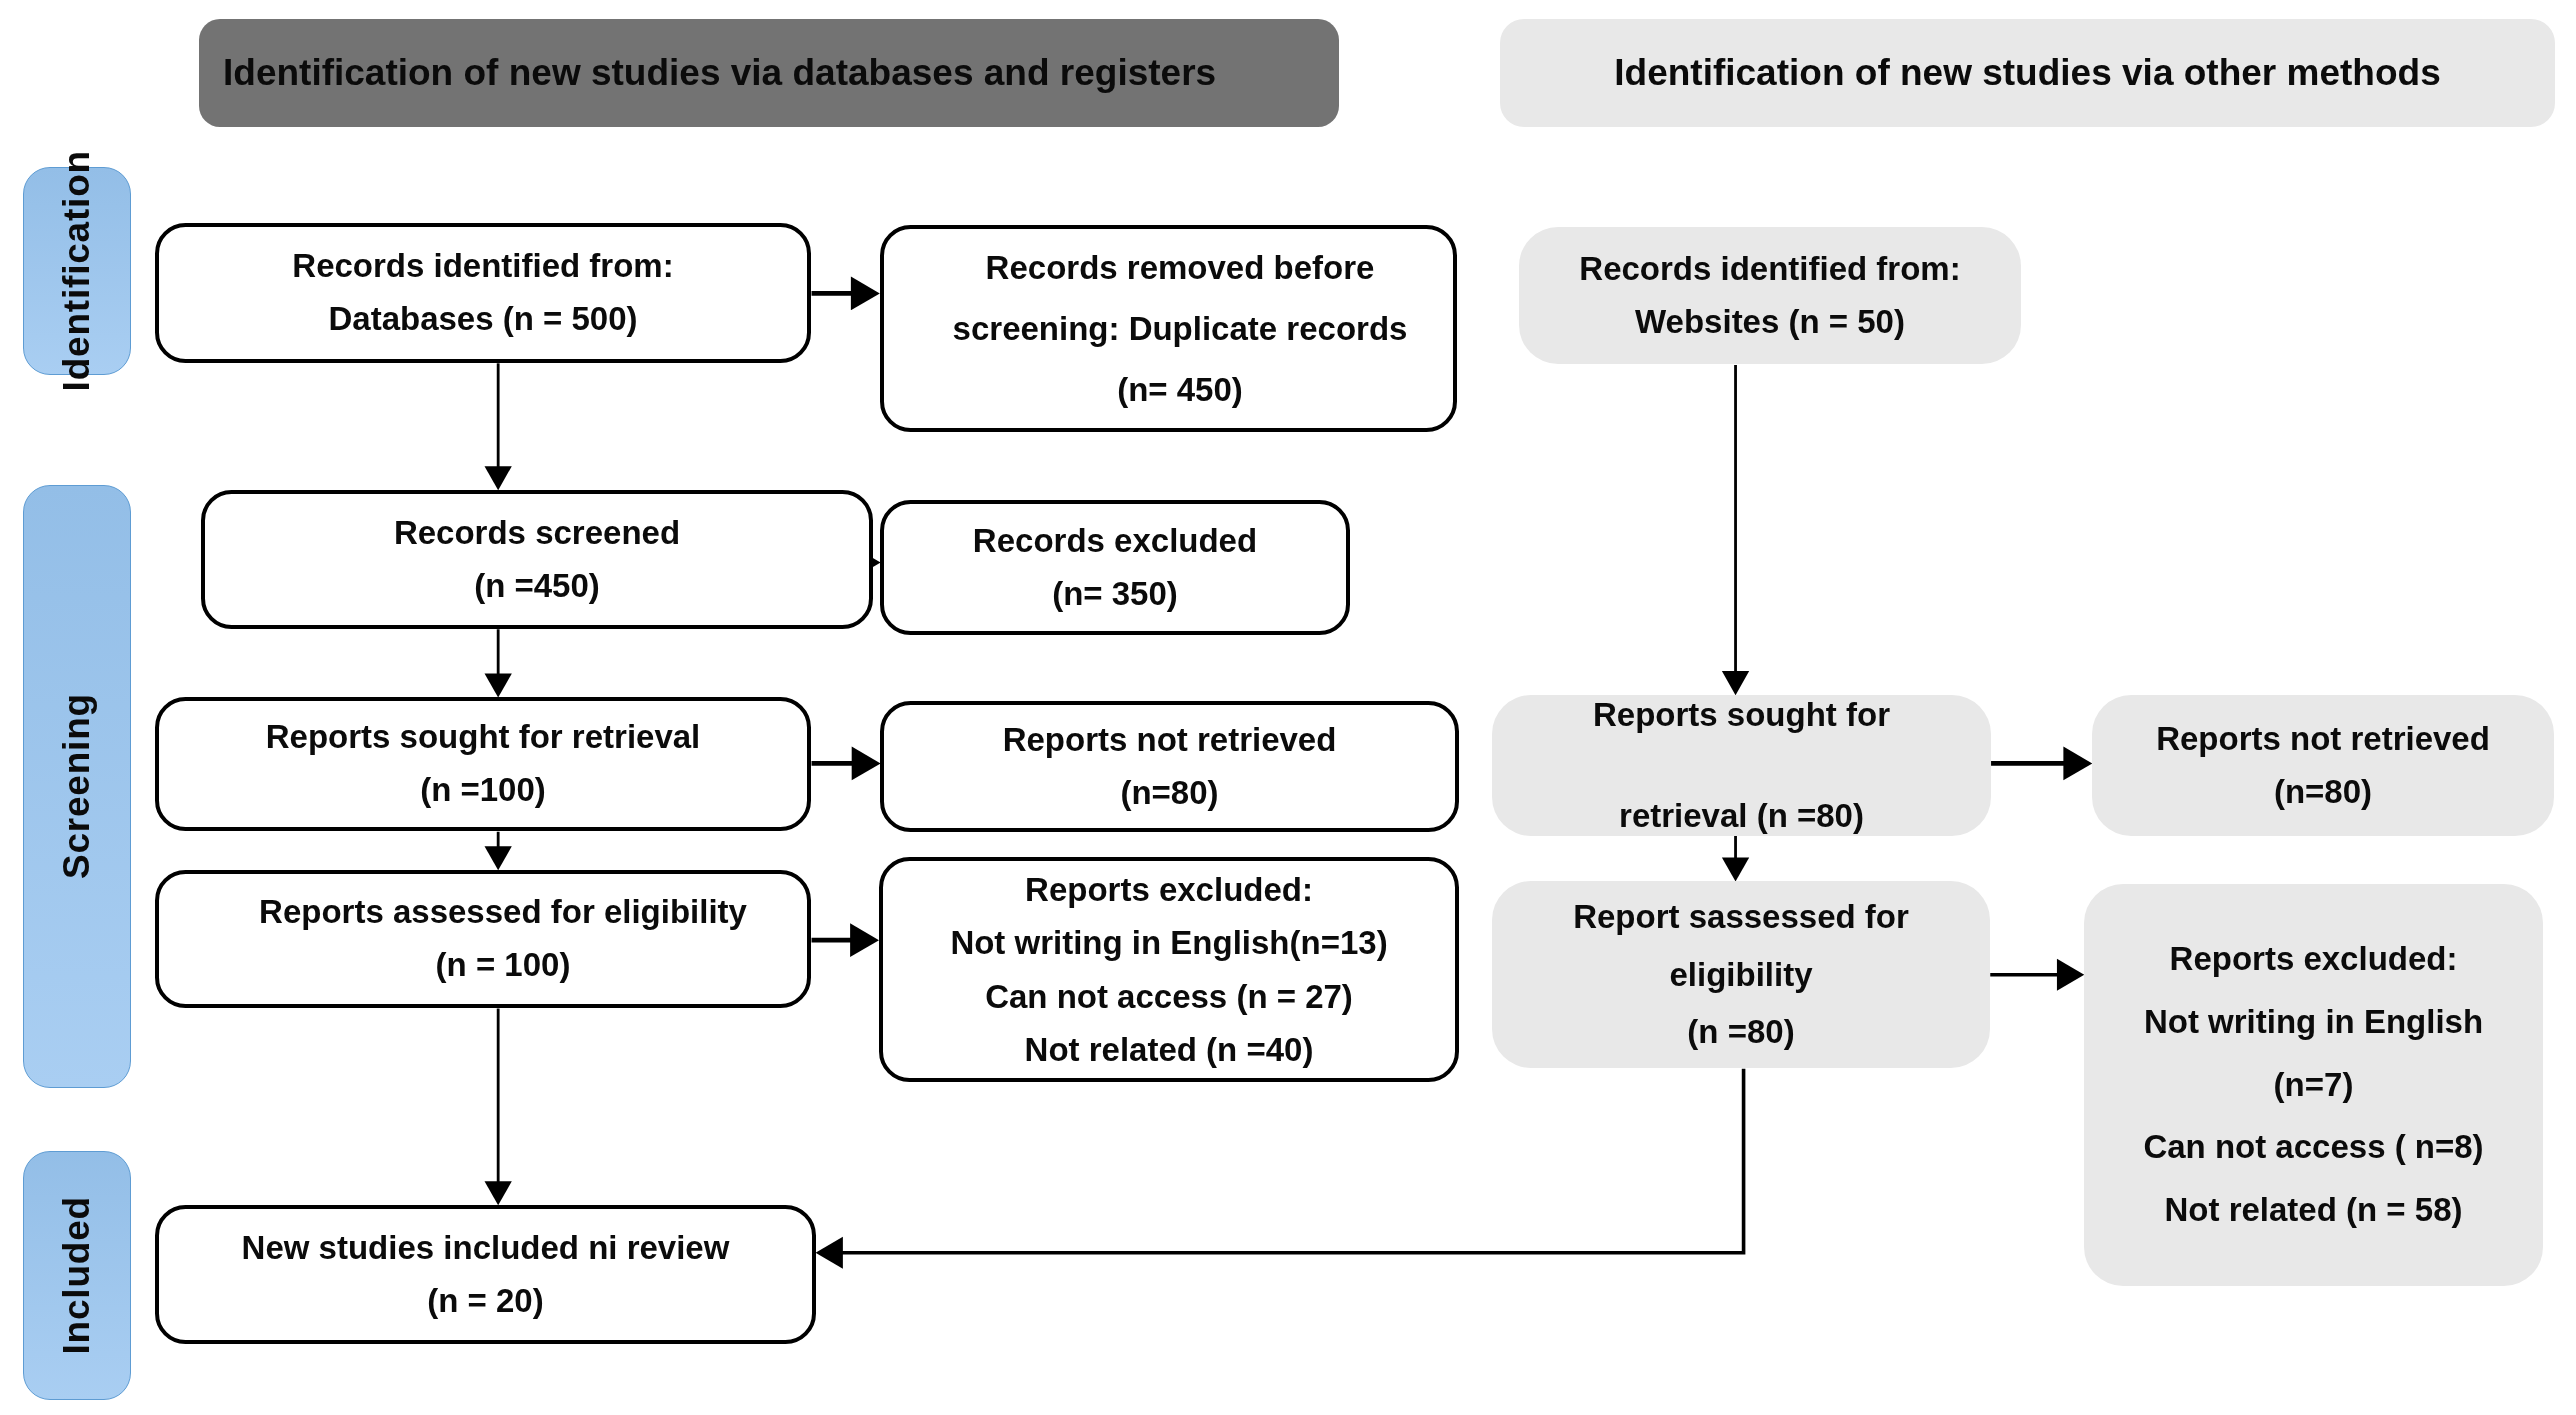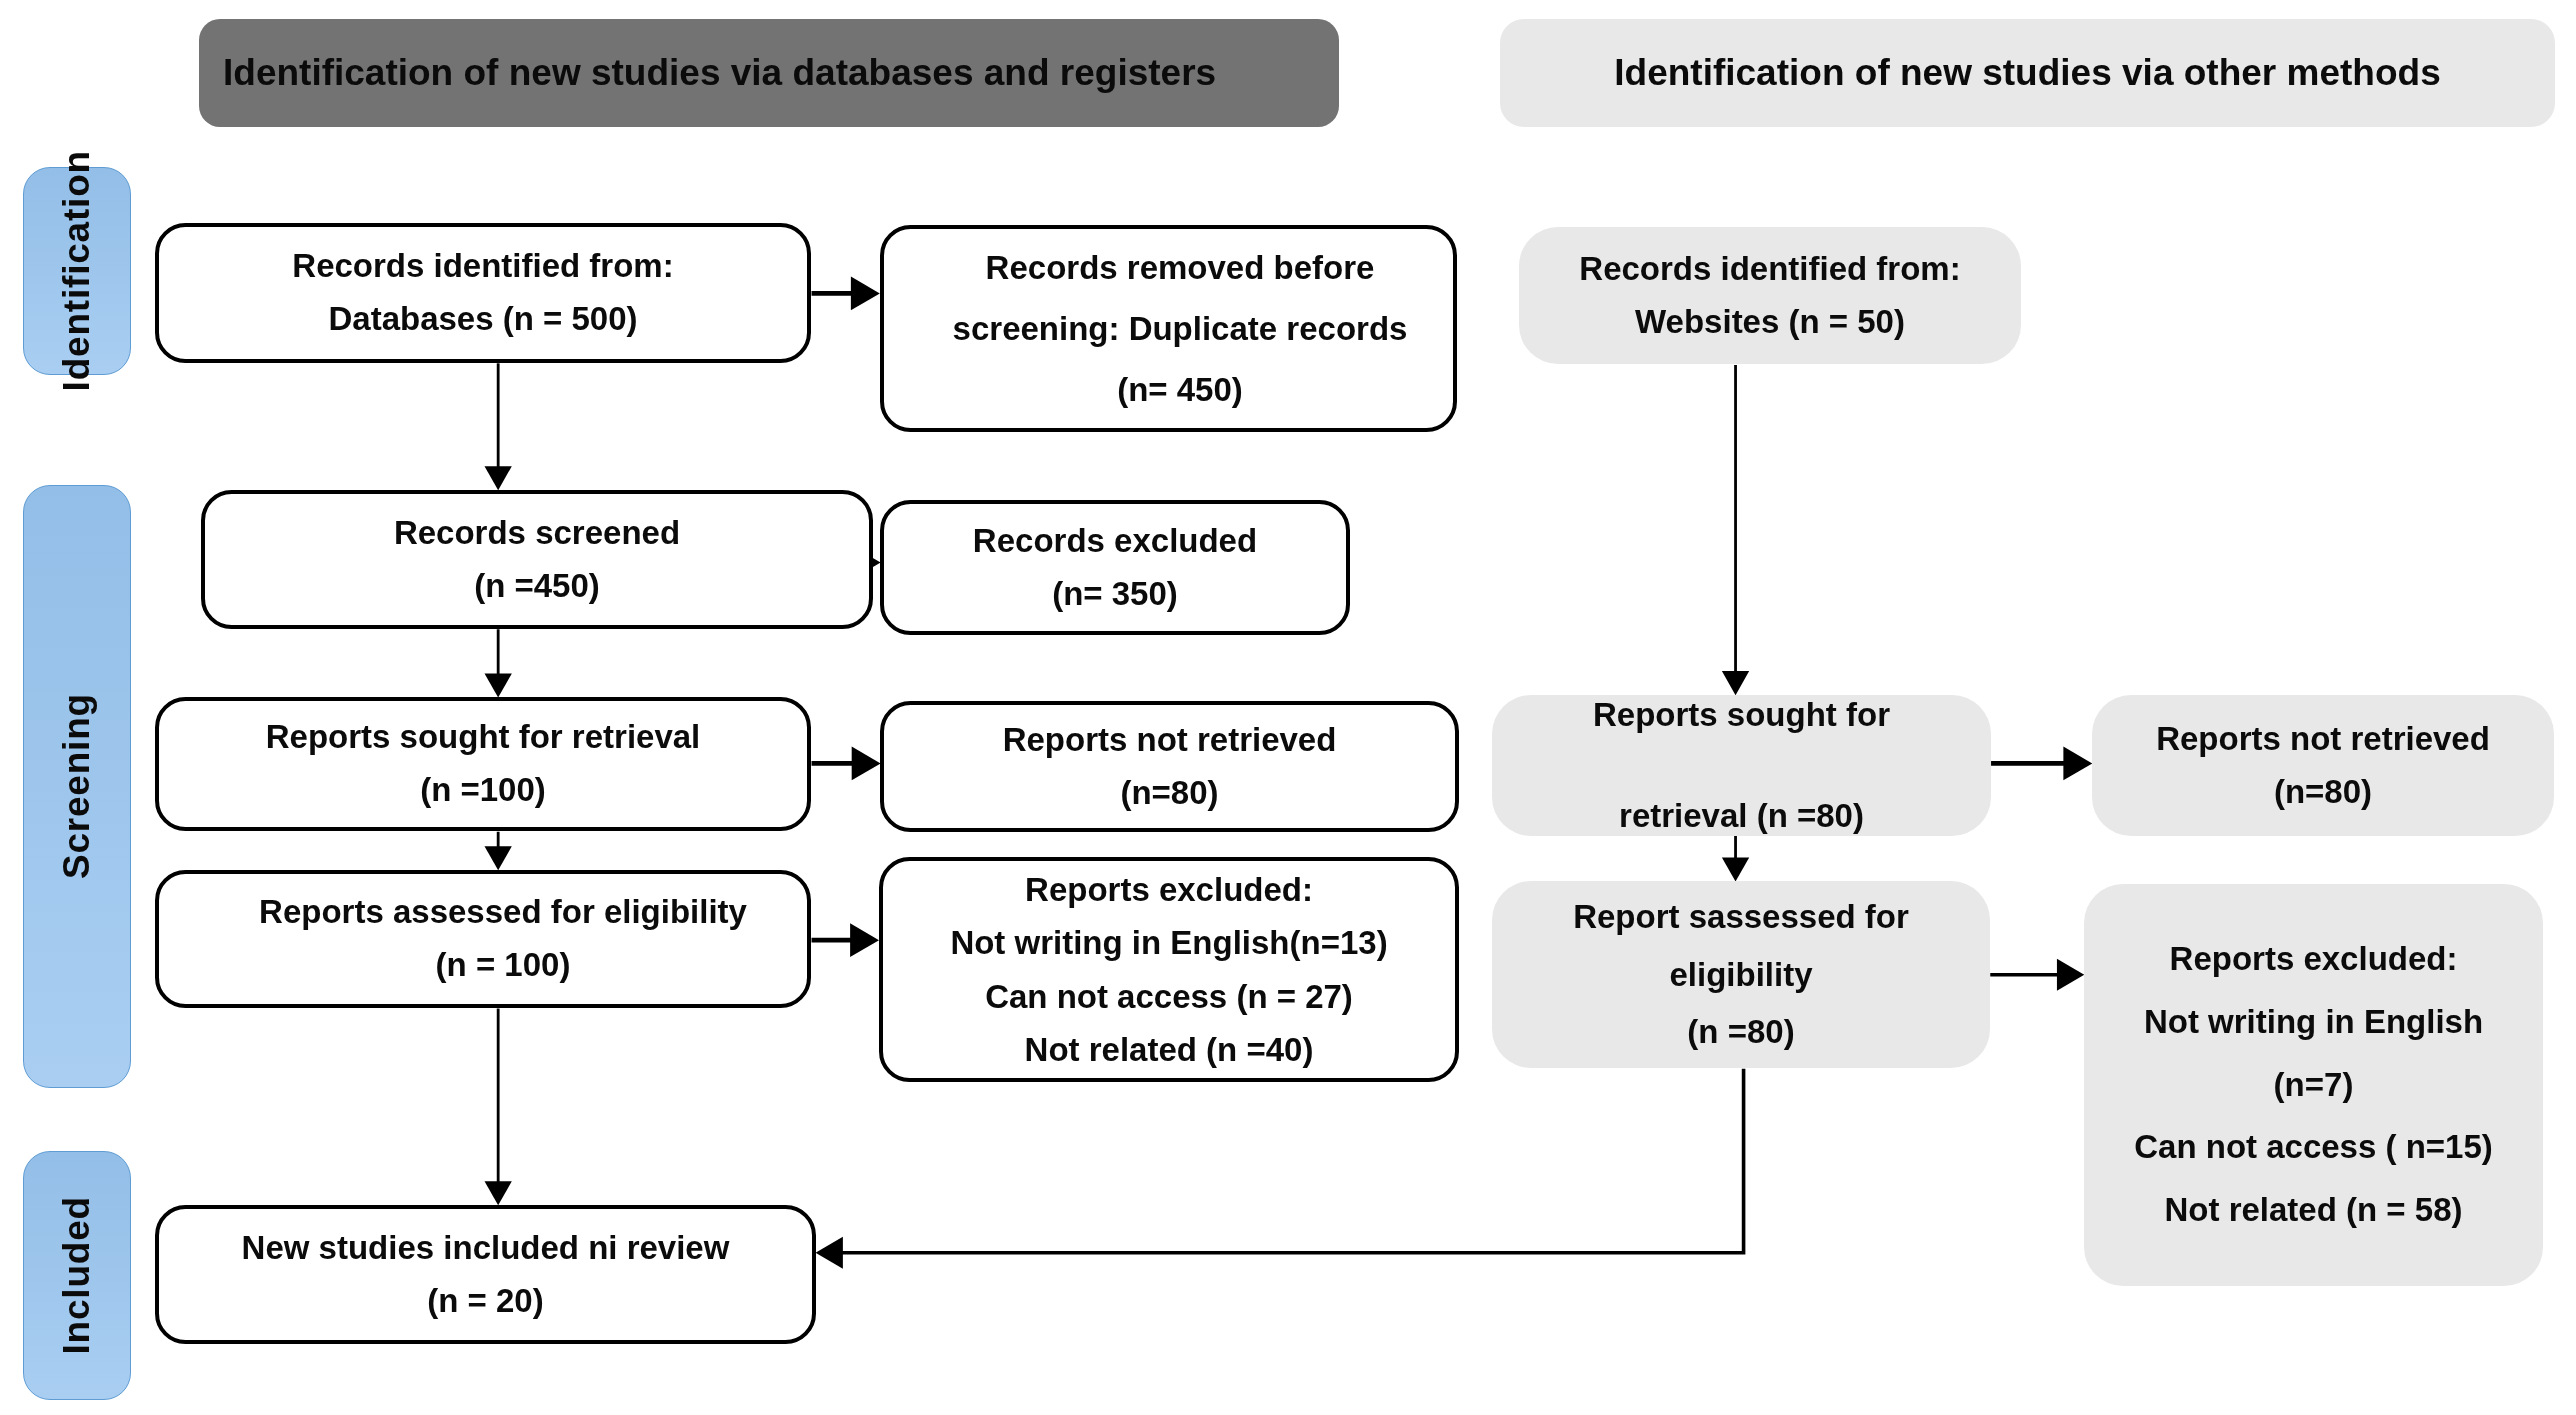--- a/index.html
+++ b/index.html
@@ -189,18 +189,18 @@
   </div>
   <div class="box grayb" id="g4">
     <div>Report sassessed for</div>
     <div>eligibility</div>
     <div>(n =80)</div>
   </div>
   <div class="box grayb" id="gd4">
     <div>Reports excluded:</div>
     <div>Not writing in English</div>
     <div>(n=7)</div>
-    <div>Can not access ( n=15)</div>
+    <div>Can not access ( n=8)</div>
     <div>Not related (n = 58)</div>
   </div>
 
 </div>
 
 
 </body></html>

